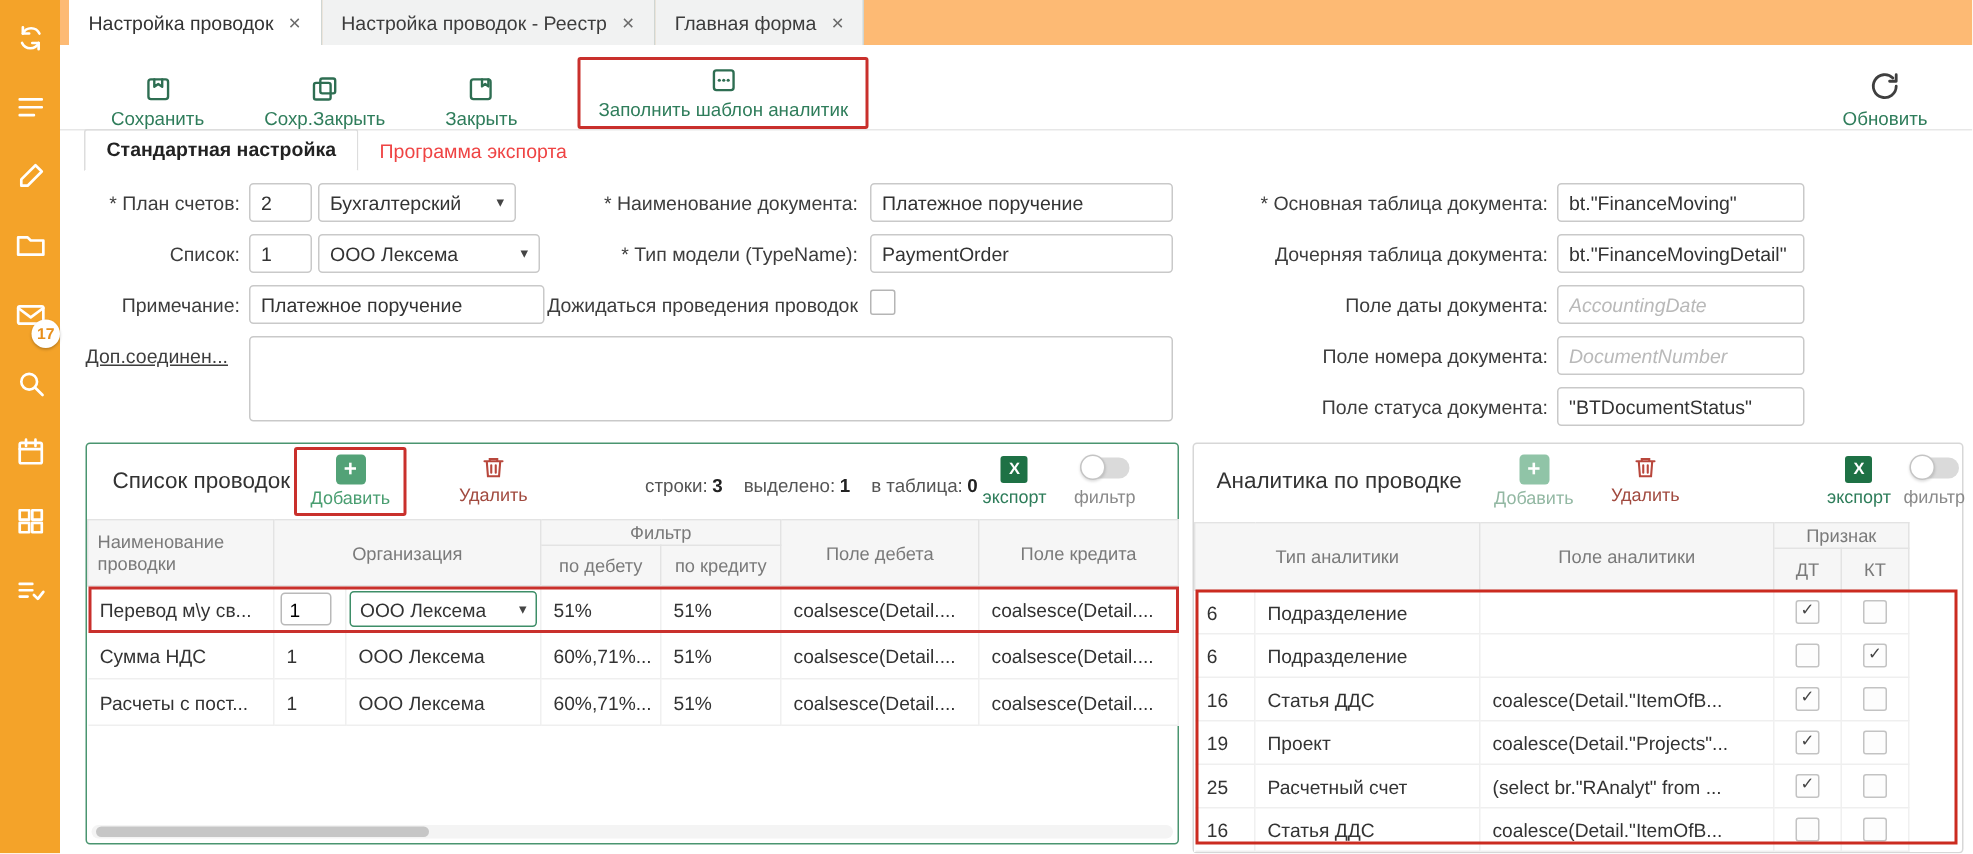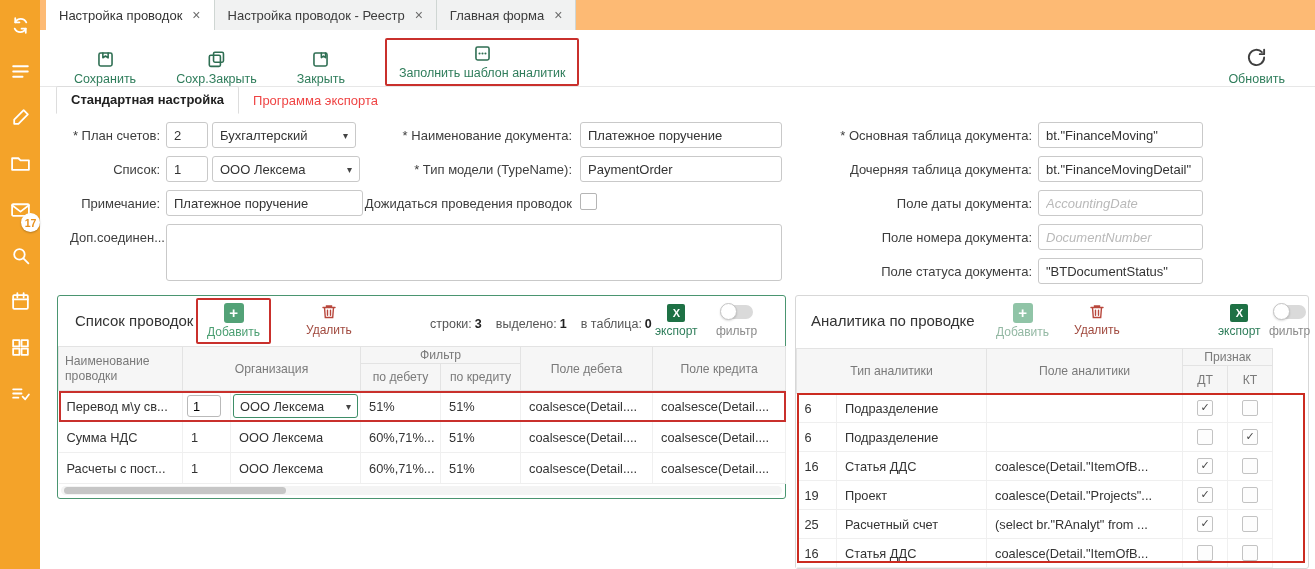--- a/index.html
+++ b/index.html
@@ -35,21 +35,21 @@
   .flabel{position:absolute;font-size:13px;color:#3d3d3d;text-align:right;white-space:nowrap;}
   .inp{position:absolute;height:26px;border:1px solid #c9c9c9;border-radius:3px;padding:0 7px;font-size:13px;color:#333;font-family:inherit;box-sizing:border-box;background:#fff;outline:none;}
   .inp::placeholder{color:#b9b9b9;font-style:italic;}
   .selectbox{position:absolute;height:26px;border:1px solid #c9c9c9;border-radius:3px;background:#fff;box-sizing:border-box;display:flex;align-items:center;justify-content:space-between;padding:0 7px;cursor:pointer;}
   .chev{color:#444;font-size:10px;margin-left:6px;}
   .cbx{position:absolute;width:15px;height:15px;border:1px solid #b5b5b5;border-radius:2px;background:#fff;cursor:pointer;}
   textarea.bigtxt{position:absolute;border:1px solid #c9c9c9;border-radius:3px;resize:none;font-family:inherit;font-size:13px;padding:4px 7px;box-sizing:border-box;outline:none;}
 
   
   .panel{position:absolute;background:#fff;box-sizing:border-box;}
-  #panel-left{left:57px;top:295px;width:729px;height:204px;border:1px solid #4A9570;border-radius:3px;}
+  #panel-left{left:57px;top:295px;width:729px;height:268px;border:1px solid #4A9570;border-radius:3px;}
   #panel-right{left:795px;top:295px;width:514px;height:274px;border:1px solid #d7d7d7;border-radius:3px;padding-left:28px;}
   .ptitle{position:absolute;font-size:15px;color:#333;white-space:nowrap;}
   .tool-col{position:absolute;display:flex;flex-direction:column;align-items:center;gap:2px;font-size:12px;cursor:pointer;white-space:nowrap;}
   .add-ic{width:20px;height:20px;background:#53A277;border-radius:3px;color:#fff;font-size:15px;font-weight:bold;text-align:center;line-height:19px;}
   .add-lbl{color:#4A9E71;}
   .tool-col.disabled .add-ic{background:#90C4A7;}
   .tool-col.disabled .add-lbl{color:#93B8A3;}
   .del-lbl{color:#A14A3F;}
   .tool-col svg.trash{stroke:#B8473C;fill:none;stroke-width:1.4;stroke-linecap:round;width:18px;height:18px;}
   .xls-ic{width:18px;height:18px;background:#1E7145;border-radius:2px;color:#fff;font-size:11px;font-weight:bold;text-align:center;line-height:18px;}
@@ -197,36 +197,36 @@
     </div>
   </div>
 
   <div class="subtabs">
     <div class="subtab active"><span>Стандартная настройка</span></div>
     <div class="subtab"><span>Программа экспорта</span></div>
   </div>
 
   <div class="flabel" style="left:40px;top:128px;width:120px;">* План счетов:</div>
   <input class="inp" style="left: 166px; top: 122px; width: 42px;" value="2">
-  <div class="selectbox" style="left:212px;top:122px;width:144px;gap:12px;">
+  <div class="selectbox" style="left:212px;top:122px;width:132px;gap:12px;">
     <span>Бухгалтерский</span>
     <span class="chev">▾</span>
   </div>
 
   <div class="flabel" style="left:40px;top:162px;width:120px;">Список:</div>
   <input class="inp" style="left: 166px; top: 156px; width: 42px;" value="1">
   <div class="selectbox" style="left:212px;top:156px;width:148px;">
     <span>ООО Лексема</span>
     <span class="chev">▾</span>
   </div>
 
   <div class="flabel" style="left:40px;top:196px;width:120px;">Примечание:</div>
   <input class="inp" style="left: 166px; top: 190px; width: 197px;" value="Платежное поручение">
 
-  <div class="flabel" style="left:45px;top:230px;width:120px;">Доп.соединен...</div>
+  <div class="flabel" style="left:32px;top:230px;width:120px;text-decoration:underline;">Доп.соединен...</div>
   <textarea class="bigtxt" style="left: 166px; top: 224px; width: 616px; height: 57px;"></textarea>
 
   <div class="flabel" style="left:352px;top:128px;width:220px;">* Наименование документа:</div>
   <input class="inp" style="left: 580px; top: 122px; width: 202px;" value="Платежное поручение">
 
   <div class="flabel" style="left:352px;top:162px;width:220px;">* Тип модели (TypeName):</div>
   <input class="inp" style="left: 580px; top: 156px; width: 202px;" value="PaymentOrder">
 
   <div class="flabel" style="left:352px;top:196px;width:220px;">Дожидаться проведения проводок</div>
   <div class="cbx" style="left:580px;top:193px;"></div>

